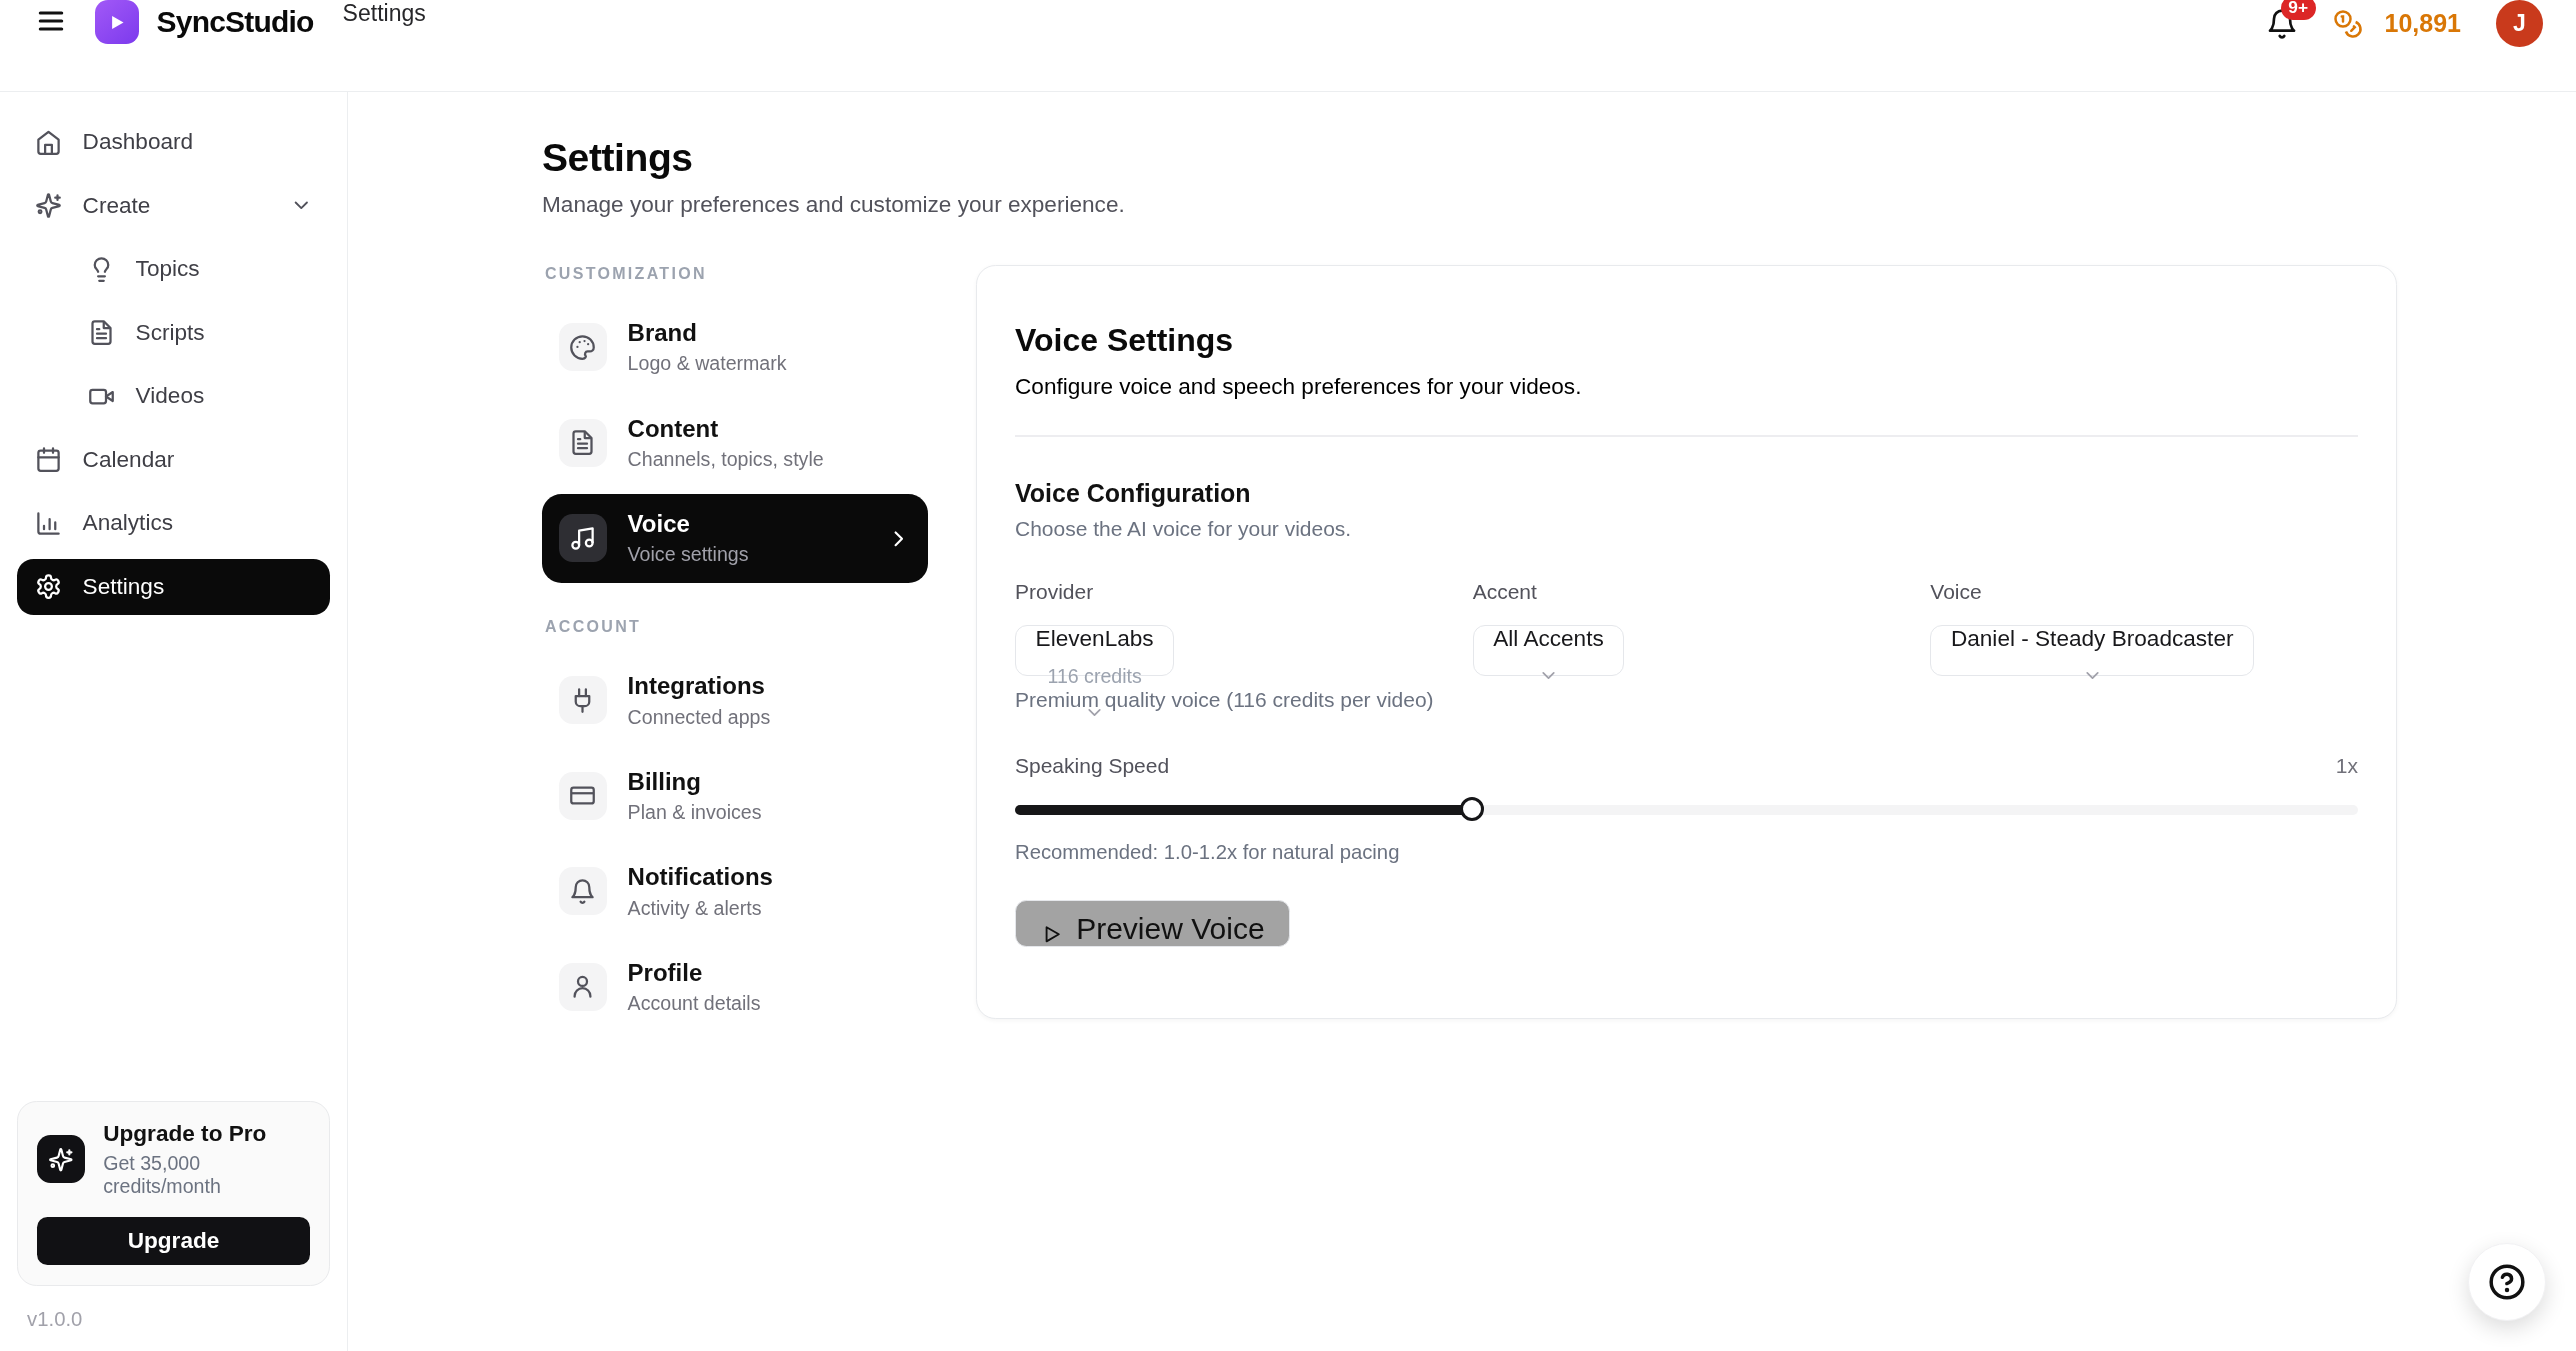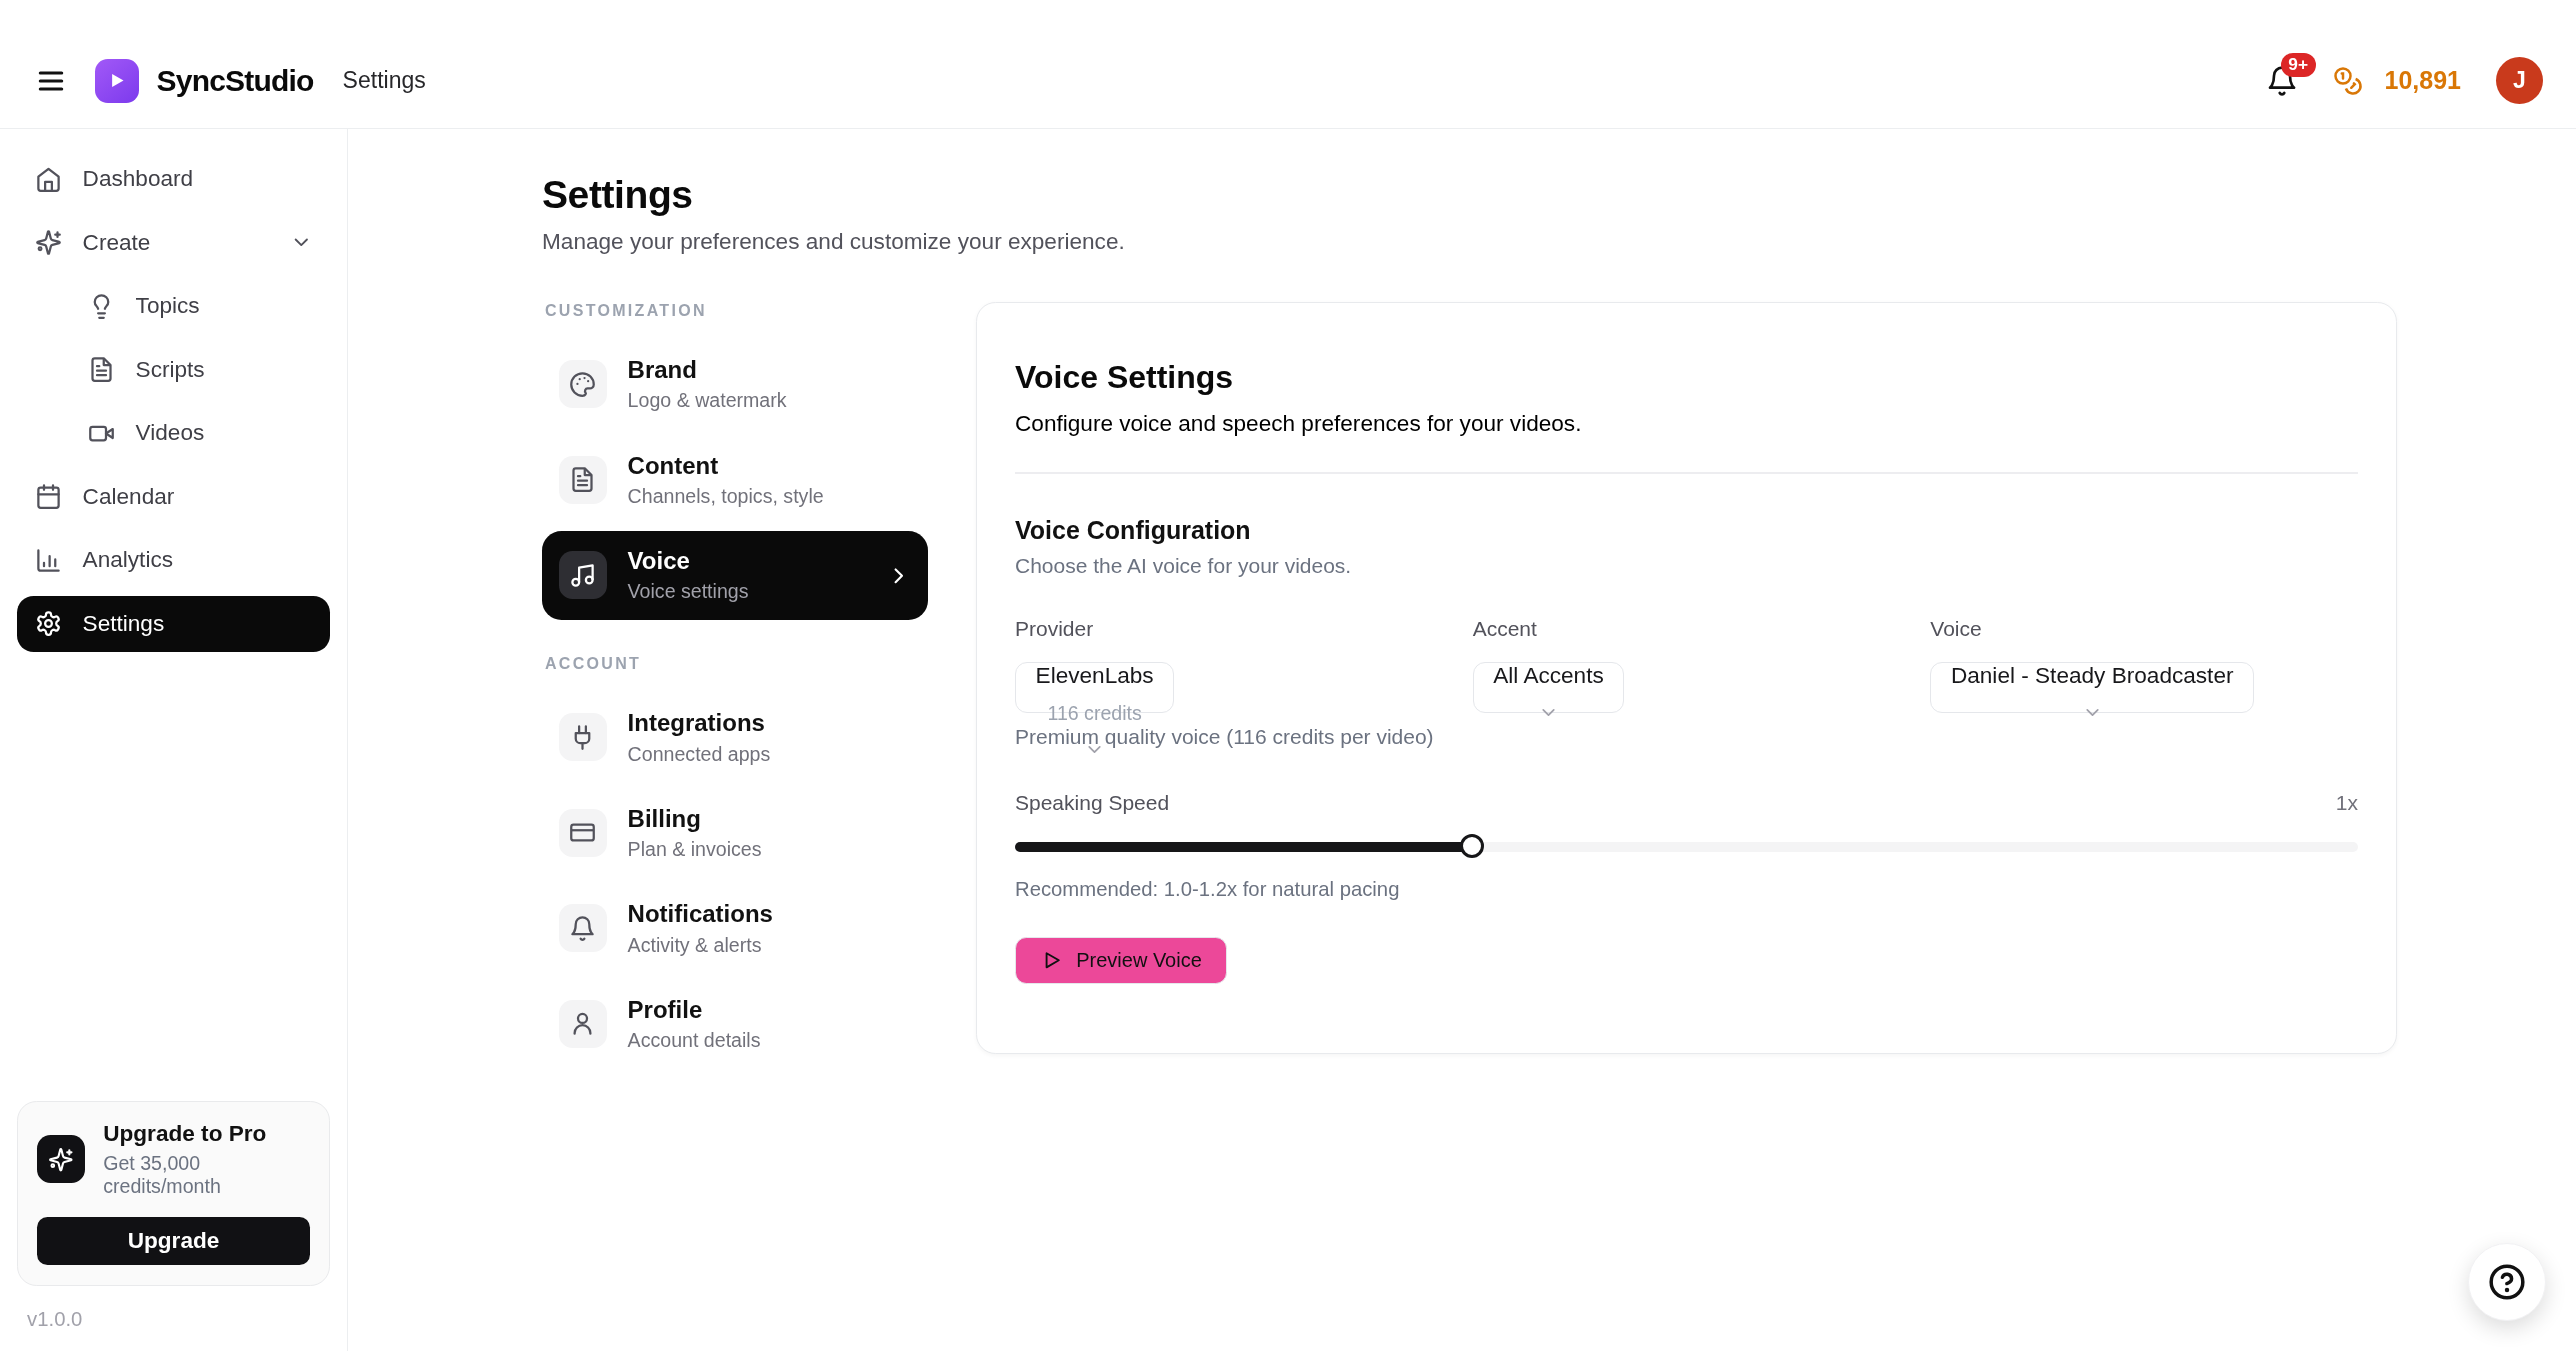--- a/index.html
+++ b/index.html
@@ -1,21 +1,21 @@
 <!DOCTYPE html>
 <html style="font-size:12px"><head>
 <meta charset="utf-8">
 <style>
   * { margin:0; padding:0; box-sizing:border-box; }
   html,body { width:2576px; height:1351px; overflow:hidden; }
   body { font-family:"Liberation Sans", sans-serif; background:#ffffff; color:#0a0a0a; display:flex; flex-direction:column; }
   svg { display:block; }
 
   
-  .header { height:92px; flex:0 0 92px; display:flex; align-items:center; padding:0 33px 4px 30px; border-bottom:1.5px solid #eceef0; background:#fff;margin-top:37px; }
+  .header { height:92px; flex:0 0 92px; display:flex; align-items:flex-start; padding:0 33px 4px 30px; border-bottom:1.5px solid #eceef0; background:#fff; }
   .hamburger { width:42px; height:42px; border:none; background:transparent; display:grid; place-items:center; cursor:pointer; color:#111; }
   .brand-wrap { display:flex; align-items:center; gap:18px; margin-left:22.6px; }
   .logo-box { width:44px; height:44px; border-radius:12.8px; background:linear-gradient(140deg,#a259f7 0%,#7c3aed 100%); display:grid; place-items:center; }
   .brand-name { font-size:30px; font-weight:800; letter-spacing:-0.8px; color:#0a0a0a; }
   .page-label { font-size:23px; color:#27272a; margin-left:29px; }
   .header-right { margin-left:auto; display:flex; align-items:center; gap:35px; }
   .bell-btn { position:relative; border:none; background:transparent; color:#111; cursor:pointer; }
   .badge { position:absolute; top:-12px; right:-18px; background:#dc2626; color:#fff; font-size:17.3px; font-weight:700; border-radius:752px; padding:3px 7.5px 3.8px; line-height:1; }
   .credits { display:flex; align-items:center; gap:22px; color:#d97706; cursor:pointer; }
   .credits-num { font-size:25px; font-weight:600; }
@@ -81,21 +81,21 @@
   .speed-block { margin-top:42px; }
   .speed-row { display:flex; align-items:center; justify-content:space-between; }
   .speed-label { font-size:21px; color:#52525b; }
   .speed-value { font-size:21px; color:#71717a; }
   .slider { position:relative; margin-top:19.6px; height:24px; cursor:pointer; }
   .slider-track { position:absolute; top:7.5px; left:0; right:0; height:10.5px; border-radius:6px; background:#f4f4f5; }
   .slider-fill { position:absolute; top:7.5px; left:0; height:10.5px; border-radius:6px 0 0 6px; background:#161618; }
   .slider-thumb { position:absolute; top:0; width:24px; height:24px; border-radius:50%; background:#fff; border:3.8px solid #161618; }
   .speed-note { margin-top:19.6px; font-size:20.3px; color:#6b7280; }
 
-  .preview-btn { margin-top:36px; display:inline-flex; align-items:center; gap:13.6px; height:47px; padding:0 24px; border:1.5px solid #e5e7eb; border-radius:11.3px; background:#ec4899; font-family:inherit; font-size:20px; font-weight:500; color:#111; cursor:pointer; }
+  .preview-btn { margin-top:36px; display:inline-flex; align-items:flex-end; gap:13.6px; height:47px; padding:0 24px; border:1.5px solid #e5e7eb; border-radius:11.3px; background:#a3a3a3; font-family:inherit; font-size:30px; font-weight:500; color:#111; cursor:pointer; }
 
   
   .help-fab { position:fixed; right:30px; bottom:30px; width:78px; height:78px; border-radius:50%; background:#fff; border:0.8px solid #f1f1f3; box-shadow:0 7.5px 22.6px rgba(0,0,0,0.14); display:grid; place-items:center; cursor:pointer; color:#111; }
 </style>
 </head>
 <body>
 
 <svg width="0" height="0" style="position:absolute">
   <defs>
     <symbol id="i-menu" viewBox="0 0 24 24">

